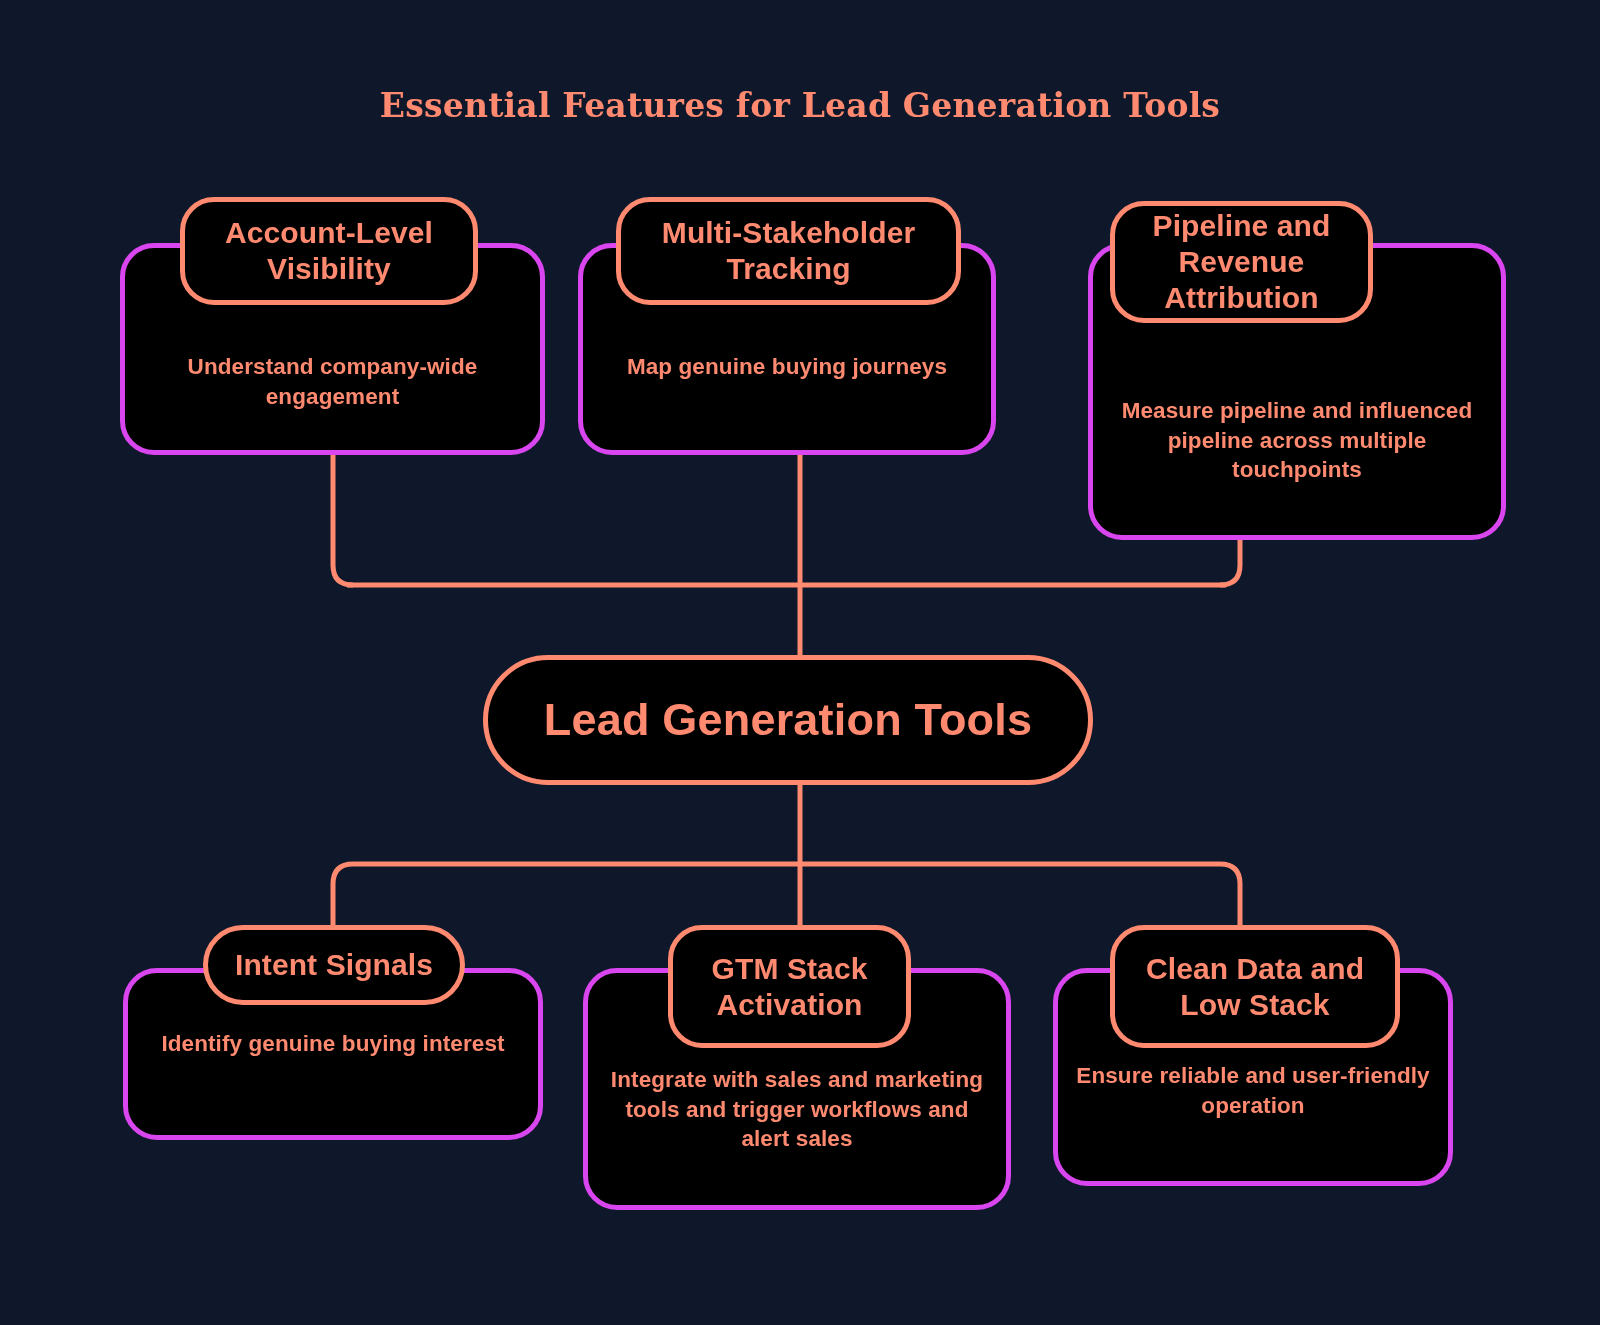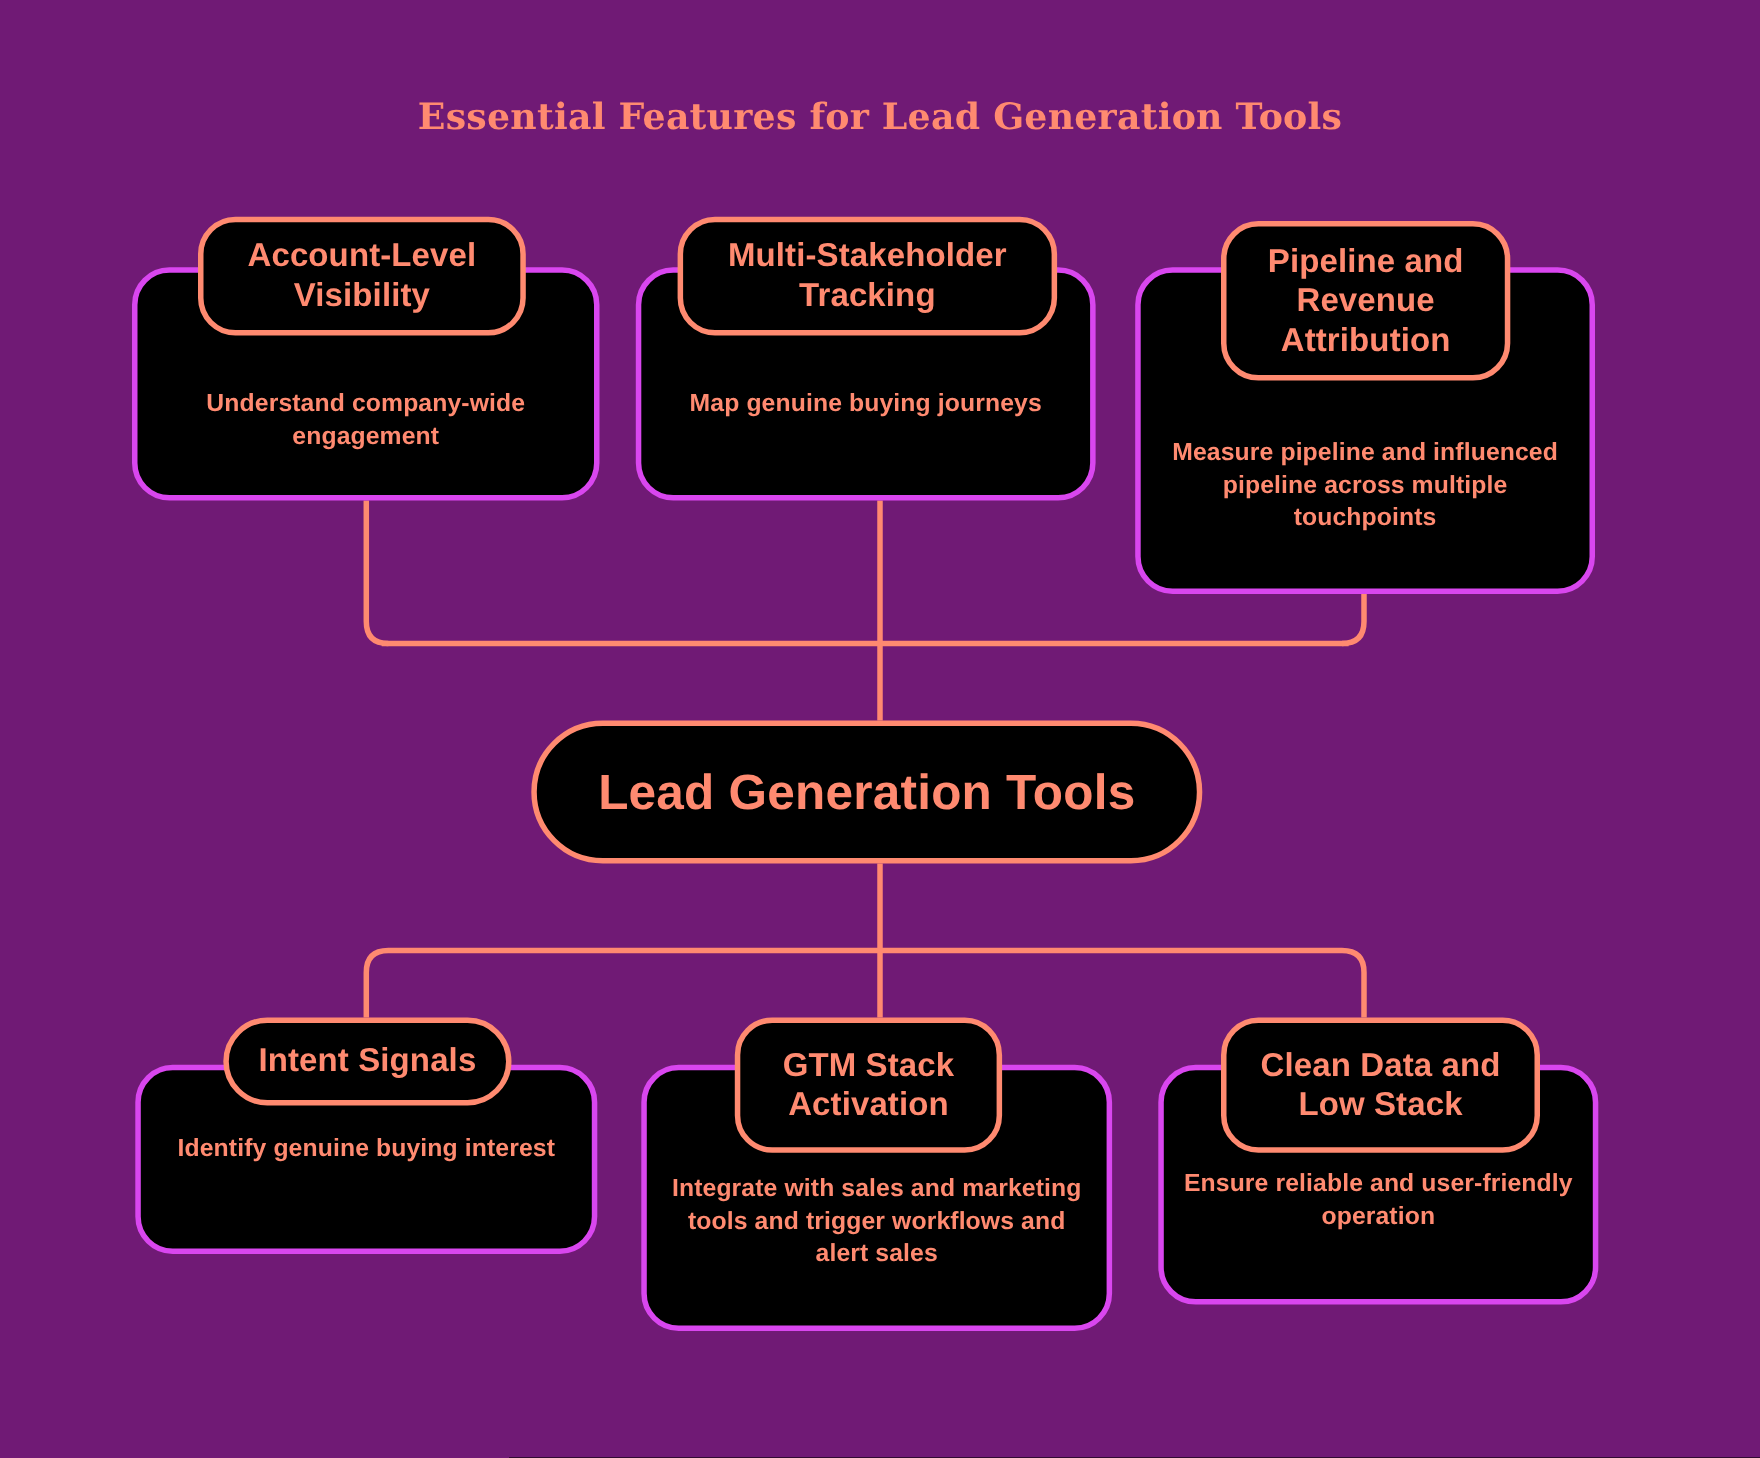--- a/index.html
+++ b/index.html
@@ -8,21 +8,21 @@
     padding: 0;
     background: #000000;
   }
   body {
     font-family: "Liberation Sans", sans-serif;
   }
   #stage {
     position: relative;
     width: 1600px;
     height: 1325px;
-    background: #701a75;
+    background: #0f172a;
     overflow: hidden;
   }
 
   
   #diagram-title {
     position: absolute;
     left: 0;
     top: 86px;
     width: 1600px;
     text-align: center;
@@ -137,24 +137,24 @@
     <span class="badge-label">Account-Level Visibility</span>
   </div>
 
   <div class="card" style="left:578px; top:243px; width:418px; height:212px;">
     <div class="card-desc" style="top:104px;">Map genuine buying journeys</div>
   </div>
   <div class="badge" style="left:616px; top:197px; width:345px; height:108px;">
     <span class="badge-label">Multi-Stakeholder Tracking</span>
   </div>
 
-  <div class="card" style="left:1032px; top:243px; width:418px; height:297px;">
+  <div class="card" style="left:1088px; top:243px; width:418px; height:297px;">
     <div class="card-desc" style="top:148px;">Measure pipeline and influenced pipeline across multiple touchpoints</div>
   </div>
-  <div class="badge" style="left:1110px; top:201px; width:263px; height:145px;">
+  <div class="badge" style="left:1110px; top:201px; width:263px; height:122px;">
     <span class="badge-label">Pipeline and Revenue Attribution</span>
   </div>
 
   <div id="hub" style="left:483px; top:655px; width:610px; height:130px;">
     <span id="hub-label">Lead Generation Tools</span>
   </div>
 
   <div class="card" style="left:123px; top:968px; width:420px; height:172px;">
     <div class="card-desc" style="top:56px;">Identify genuine buying interest</div>
   </div>

